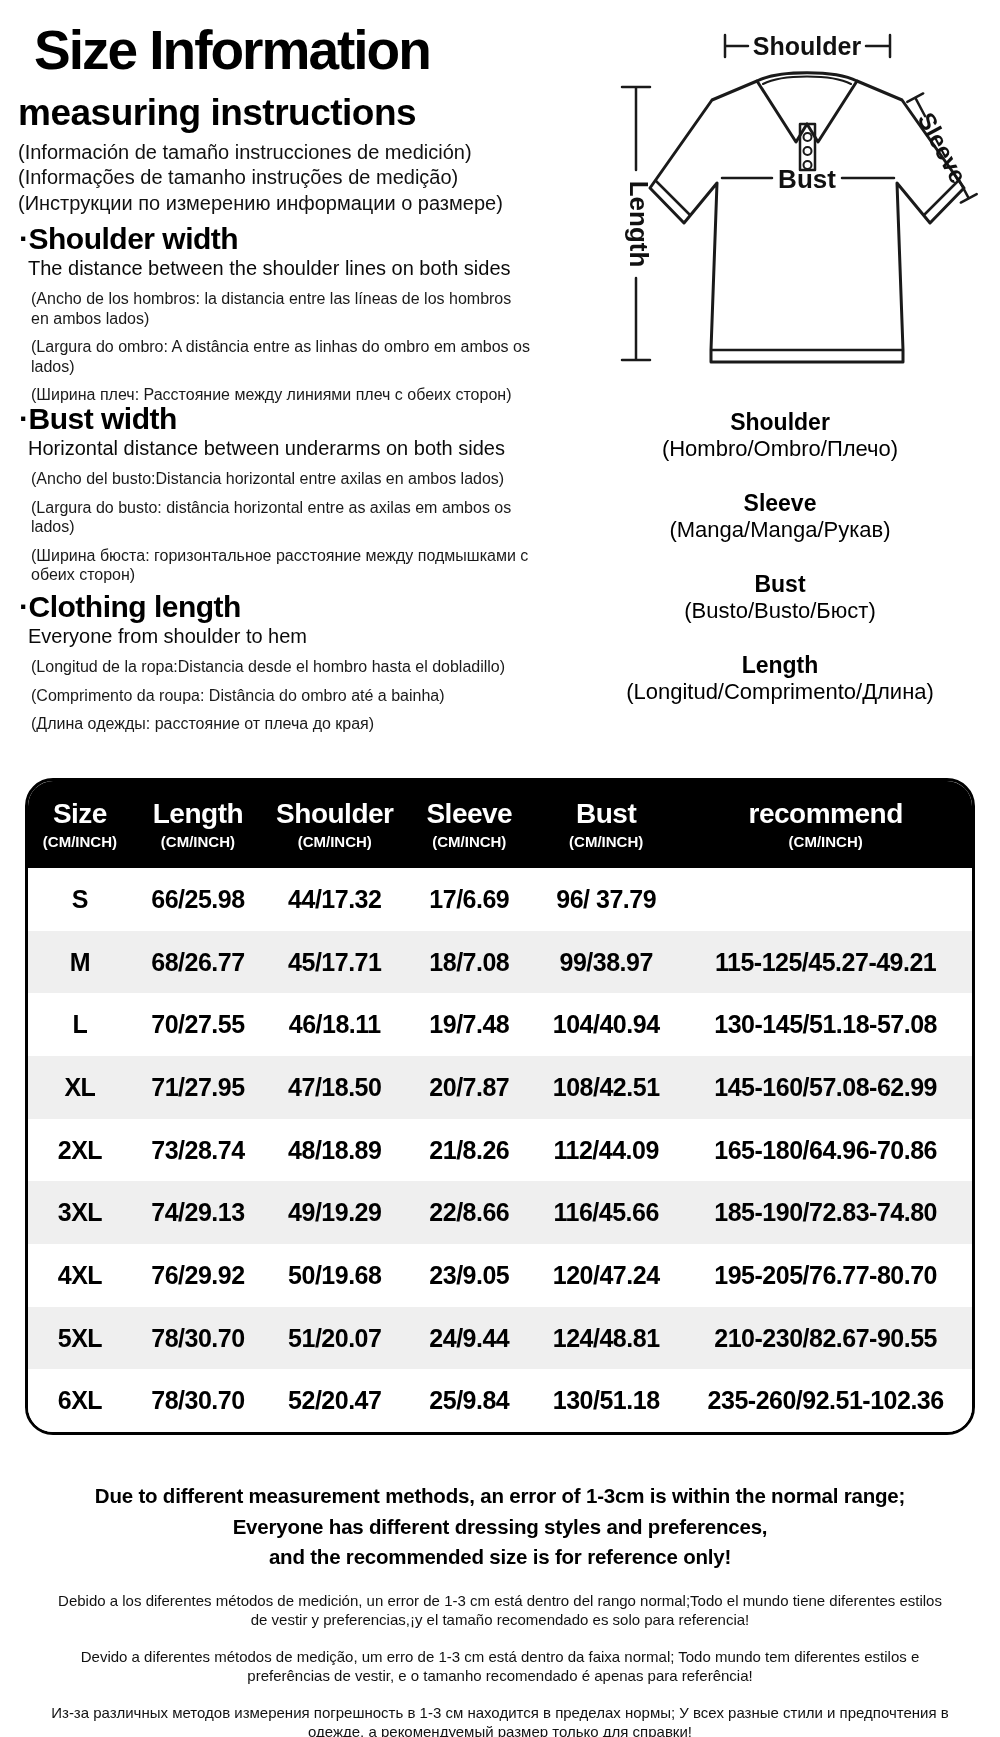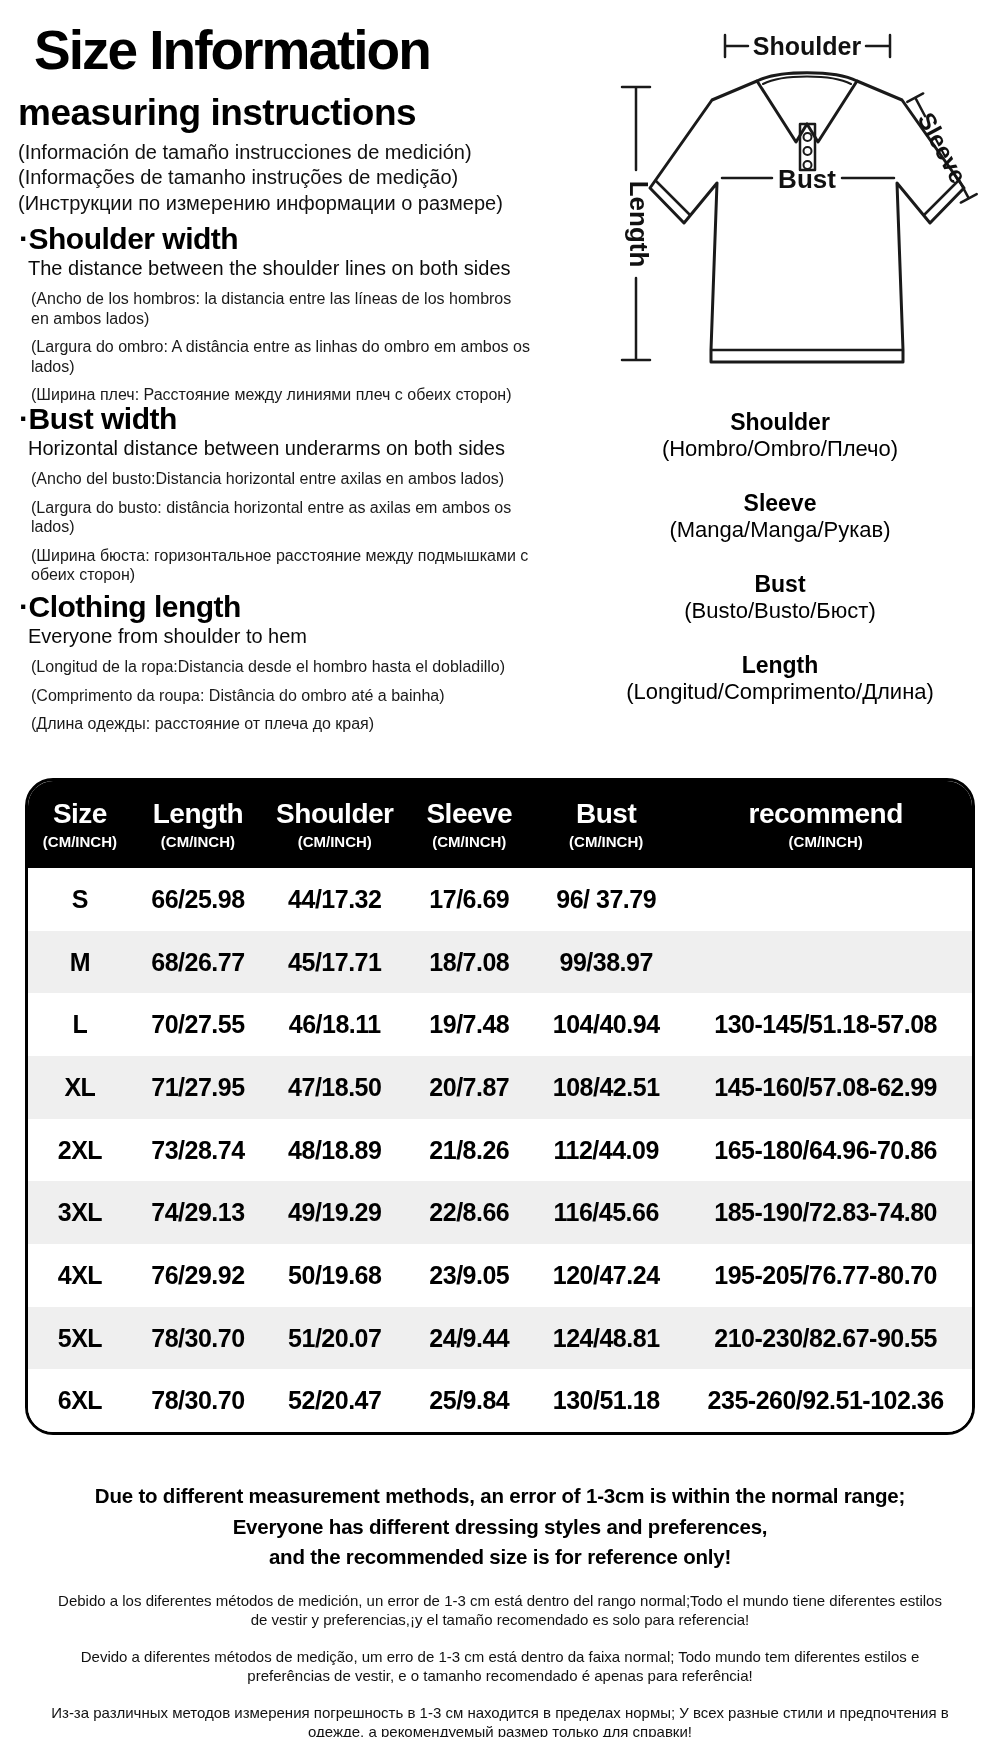--- a/index.html
+++ b/index.html
@@ -183,20 +183,21 @@
         <div class="td">44/17.32</div>
         <div class="td">17/6.69</div>
         <div class="td">96/ 37.79</div>
       </div>
       <div class="trow alt">
         <div class="td">M</div>
         <div class="td">68/26.77</div>
         <div class="td">45/17.71</div>
         <div class="td">18/7.08</div>
         <div class="td">99/38.97</div>
+        <div class="td">115-125/45.27-49.21</div>
       </div>
       <div class="trow">
         <div class="td">L</div>
         <div class="td">70/27.55</div>
         <div class="td">46/18.11</div>
         <div class="td">19/7.48</div>
         <div class="td">104/40.94</div>
         <div class="td">130-145/51.18-57.08</div>
       </div>
       <div class="trow alt">

